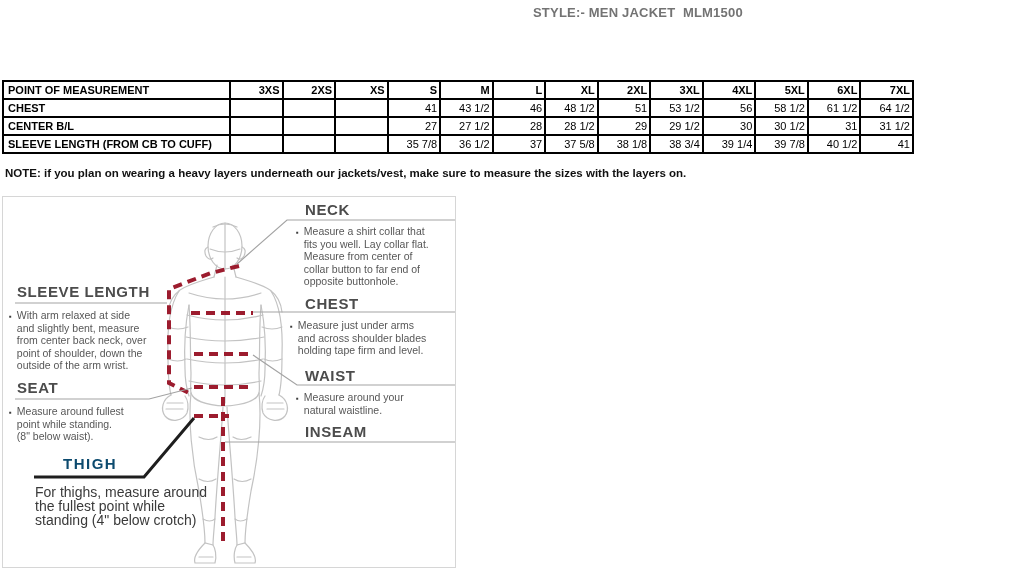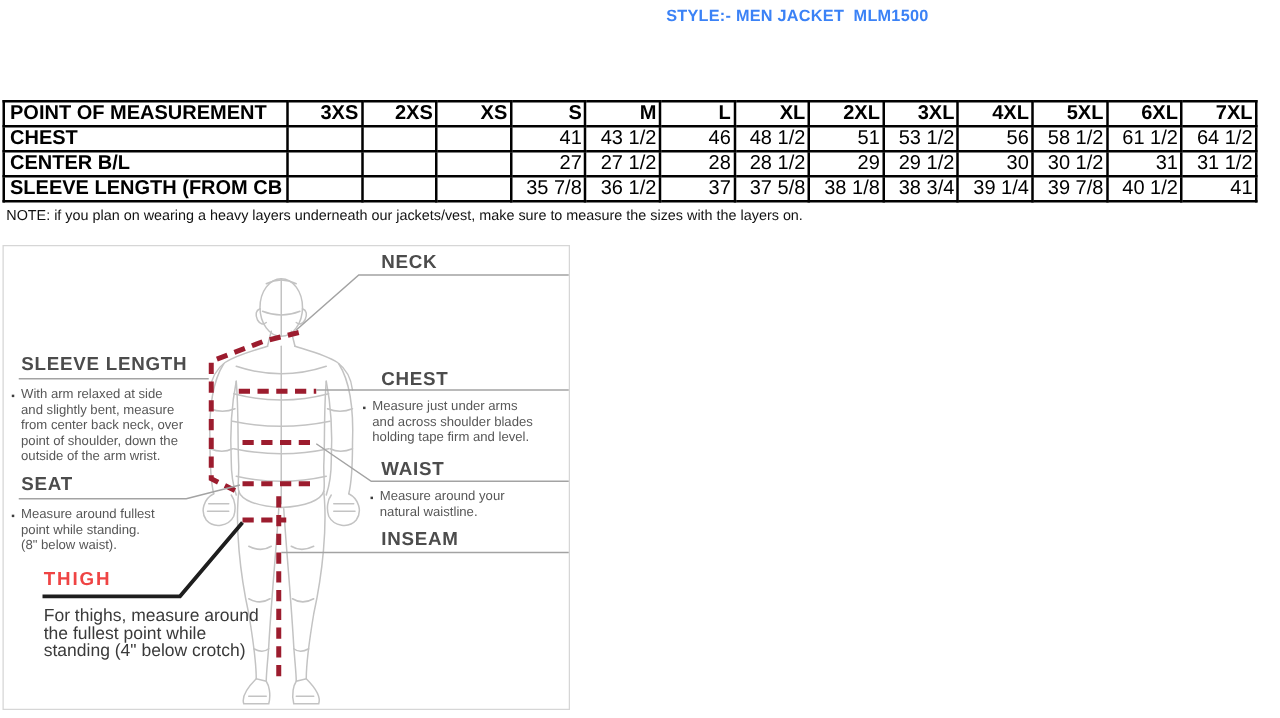--- a/index.html
+++ b/index.html
@@ -1,39 +1,39 @@
 <!DOCTYPE html>
 <html><head>
 <meta charset="utf-8">
 <style>
   * { margin:0; padding:0; box-sizing:border-box; }
   html,body { width:1024px; height:574px; background:#fff; overflow:hidden;
               font-family:"Liberation Sans", sans-serif; }
   .page { position:relative; width:1024px; height:574px; background:#fff; }
 
   .title { position:absolute; left:533px; top:5px; font-size:13px; font-weight:bold;
-           color:#3b82f6; white-space:pre; letter-spacing:.2px; }
-
-  table.size { position:absolute; left:2px; top:80px; width:1004px;
-               border-collapse:collapse; table-layout:fixed; font-size:16px; }
+           color:#737373; white-space:pre; letter-spacing:.2px; }
+
+  table.size { position:absolute; left:2px; top:80px; width:912px;
+               border-collapse:collapse; table-layout:fixed; font-size:11px; }
   table.size th, table.size td { border:2px solid #000; height:18px; padding:0 2px;
                text-align:right; font-weight:normal; overflow:hidden; white-space:nowrap; }
   table.size thead th { font-weight:bold; }
   table.size th.c0 { width:227px; text-align:left; padding-left:4px; font-weight:bold; }
   table.size tbody th.c0 { font-weight:bold; }
 
-  .note { position:absolute; left:5px; top:167px; font-size:11.5px; font-weight:normal; color:#111; }
+  .note { position:absolute; left:5px; top:167px; font-size:11.5px; font-weight:bold; color:#111; }
 
   .diagram { position:absolute; left:2px; top:196px; width:454px; height:372px;
              border:1px solid #d6d6d6; background:#fff; }
   .diagram svg { position:absolute; left:0; top:0; }
 
   .g-head { position:absolute; font-size:15px; font-weight:bold; color:#4c4c4c;
             letter-spacing:.6px; z-index:2; }
-  .g-head.dark { color:#ef4444; letter-spacing:1.5px; }
+  .g-head.dark { color:#0c4a6e; letter-spacing:1.5px;margin-left:28px; }
   .g-text { position:absolute; font-size:10.5px; line-height:12.5px; color:#575757;
             white-space:pre-line; z-index:2; display:flex; }
   .g-text.bullet::before { content:"▪"; font-size:8px; margin:2px 5px 0 0; color:#3d3d3d; }
   .g-text.dark { color:#3a3a3a; font-size:14px; line-height:14px; }
 </style>
 </head>
 <body>
 
 <div class="page">
 
@@ -195,20 +195,25 @@
     <div class="g-text bullet" style="left:6px; top:208px; width:160px;"><span>Measure around fullest
 point while standing.
 (8" below waist).</span></div>
 
     <div class="g-head dark" style="left:32px; top:258px;">THIGH</div>
     <div class="g-text dark" style="left:32px; top:288px; width:180px;"><span>For thighs, measure around
 the fullest point while
 standing (4" below crotch)</span></div>
 
     <div class="g-head" style="left:302px; top:4px;">NECK</div>
+    <div class="g-text bullet" style="left:293px; top:28px; width:160px;"><span>Measure a shirt collar that
+fits you well. Lay collar flat.
+Measure from center of
+collar button to far end of
+opposite buttonhole.</span></div>
 
     <div class="g-head" style="left:302px; top:98px;">CHEST</div>
     <div class="g-text bullet" style="left:287px; top:122px; width:160px;"><span>Measure just under arms
 and across shoulder blades
 holding tape firm and level.</span></div>
 
     <div class="g-head" style="left:302px; top:170px;">WAIST</div>
     <div class="g-text bullet" style="left:293px; top:194px; width:160px;"><span>Measure around your
 natural waistline.</span></div>
 

